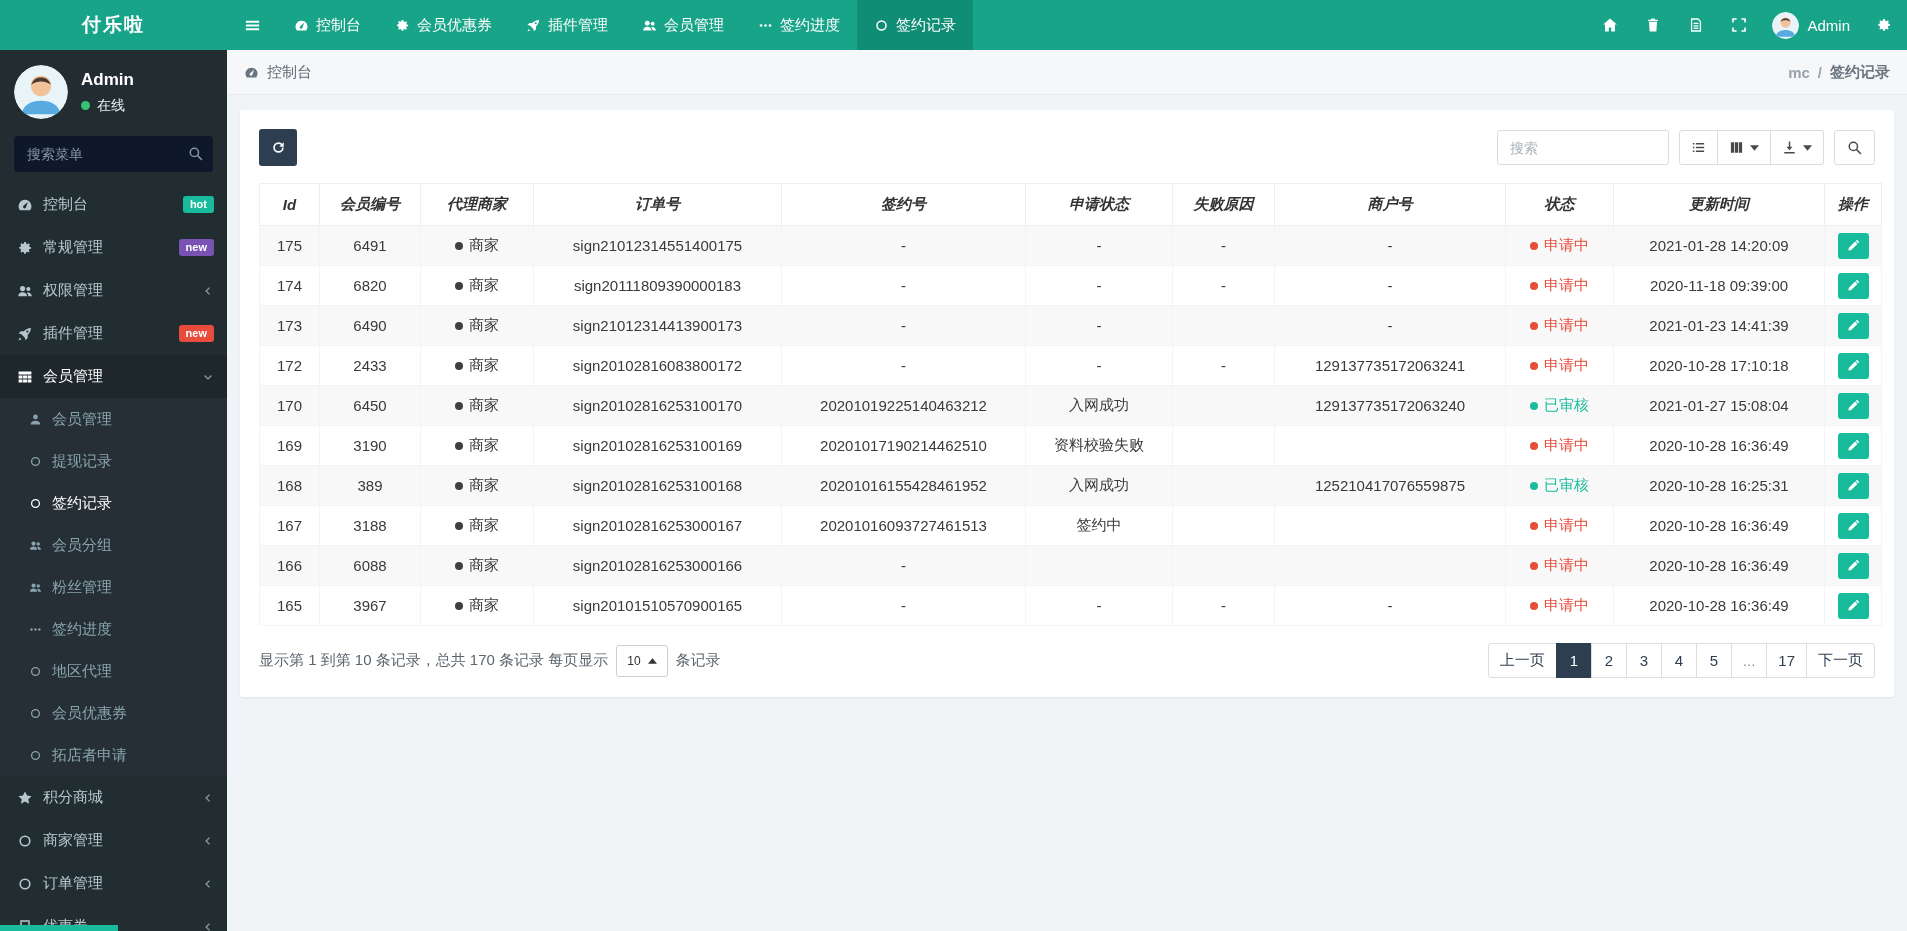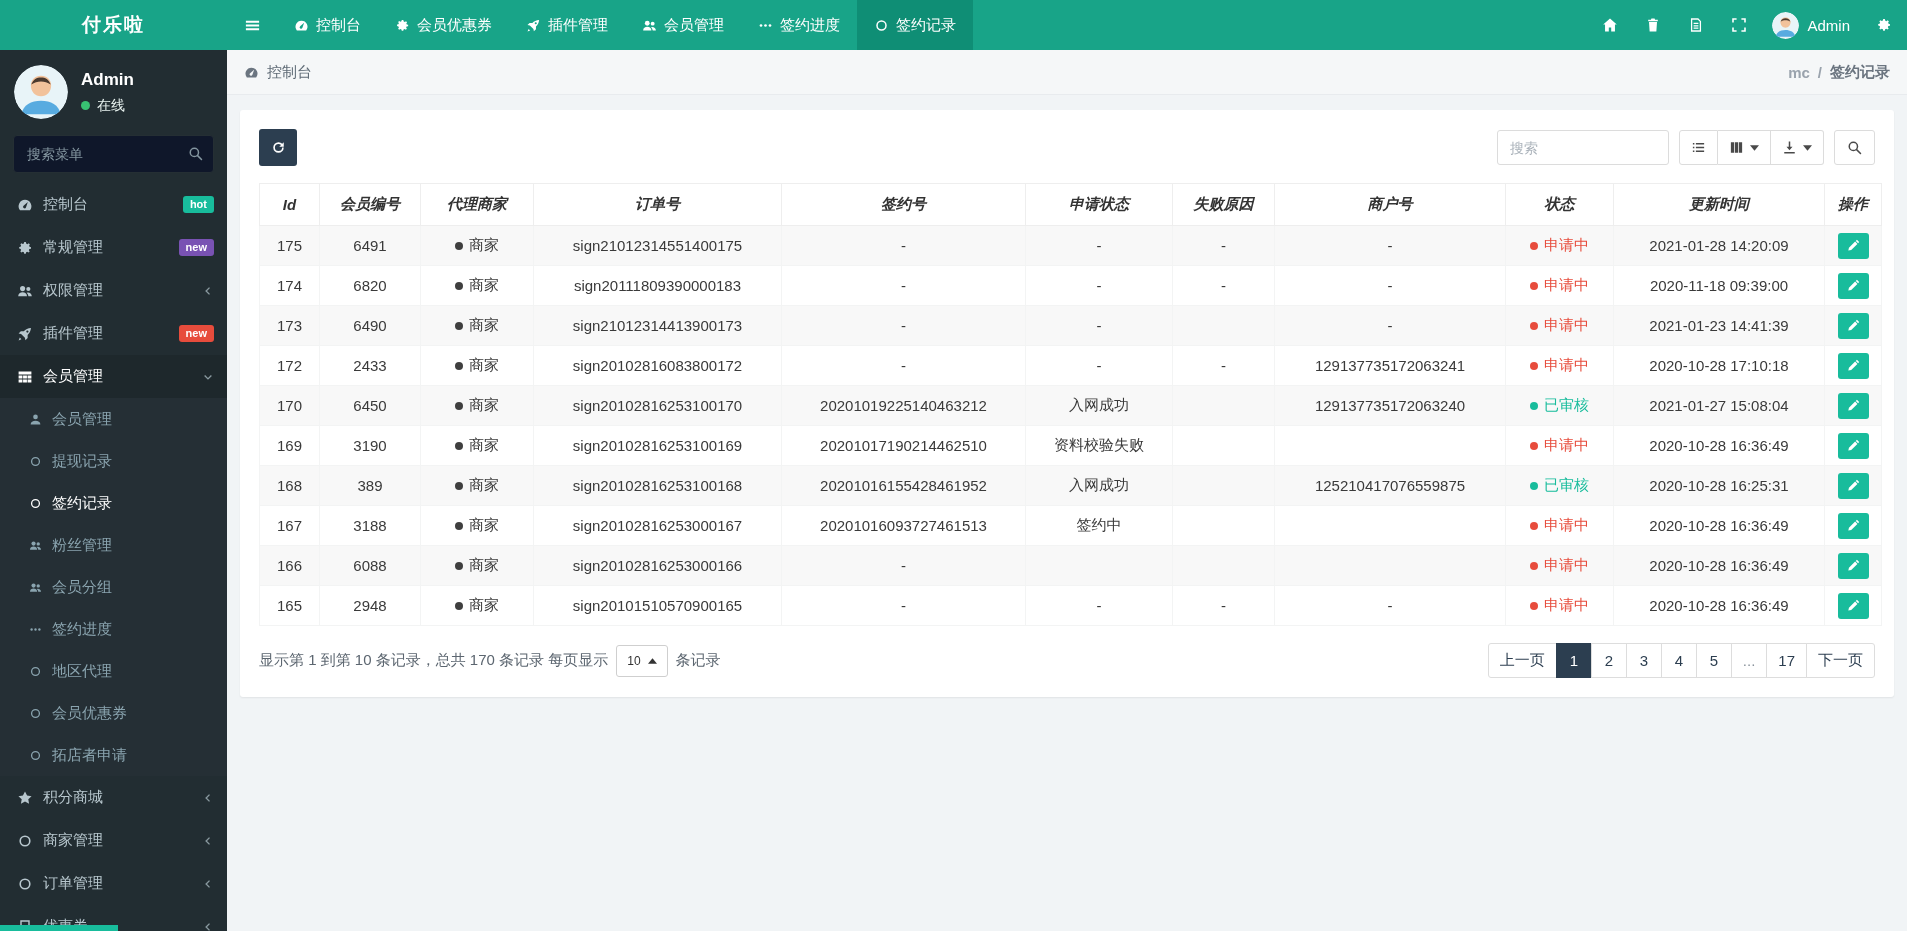--- a/index.html
+++ b/index.html
@@ -368,34 +368,34 @@
           <li>
             <a class="submenu-link">
               <span class="svg-ic sm-ic">
                 <svg viewBox="0 0 20 20">
                   <circle cx="7" cy="7" r="3.2" fill="currentColor"></circle>
                   <path fill="currentColor" d="M1.5 16.5c0-3 2.5-4.8 5.5-4.8s5.5 1.8 5.5 4.8z"></path>
                   <circle cx="14.2" cy="7.5" r="2.6" fill="currentColor"></circle>
                   <path fill="currentColor" d="M13.6 11.9c2.6.3 4.9 1.9 4.9 4.6h-4.2a6.6 6.6 0 0 0-2.3-4.2z"></path>
                 </svg>
               </span>
-              <span>粉丝管理</span>
+              <span>会员分组</span>
             </a>
           </li>
           <li>
             <a class="submenu-link">
               <span class="svg-ic sm-ic">
                 <svg viewBox="0 0 20 20">
                   <circle cx="7" cy="7" r="3.2" fill="currentColor"></circle>
                   <path fill="currentColor" d="M1.5 16.5c0-3 2.5-4.8 5.5-4.8s5.5 1.8 5.5 4.8z"></path>
                   <circle cx="14.2" cy="7.5" r="2.6" fill="currentColor"></circle>
                   <path fill="currentColor" d="M13.6 11.9c2.6.3 4.9 1.9 4.9 4.6h-4.2a6.6 6.6 0 0 0-2.3-4.2z"></path>
                 </svg>
               </span>
-              <span>会员分组</span>
+              <span>粉丝管理</span>
             </a>
           </li>
           <li>
             <a class="submenu-link">
               <span class="svg-ic sm-ic">
                 <svg viewBox="0 0 20 20">
                   <circle cx="4" cy="10" r="1.8" fill="currentColor"></circle>
                   <circle cx="10" cy="10" r="1.8" fill="currentColor"></circle>
                   <circle cx="16" cy="10" r="1.8" fill="currentColor"></circle>
                 </svg>
@@ -767,21 +767,21 @@
             <td><button class="btn-edit">
                 <span class="svg-ic">
                   <svg viewBox="0 0 20 20">
                     <path fill="currentColor" d="M3 13.5 12.5 4l3.5 3.5L6.5 17l-4.5.5zM13.6 2.9l1.6-1.6 3.5 3.5-1.6 1.6z"></path>
                   </svg>
                 </span>
               </button></td>
           </tr>
           <tr>
             <td>165</td>
-            <td>2948</td>
+            <td>3967</td>
             <td><span class="dot dot-dark"></span><span>商家</span></td>
             <td>sign20101510570900165</td>
             <td>-</td>
             <td>-</td>
             <td>-</td>
             <td>-</td>
             <td><span class="status status-pending"><span class="dot"></span><span>申请中</span></span></td>
             <td>2020-10-28 16:36:49</td>
             <td><button class="btn-edit">
                 <span class="svg-ic">

